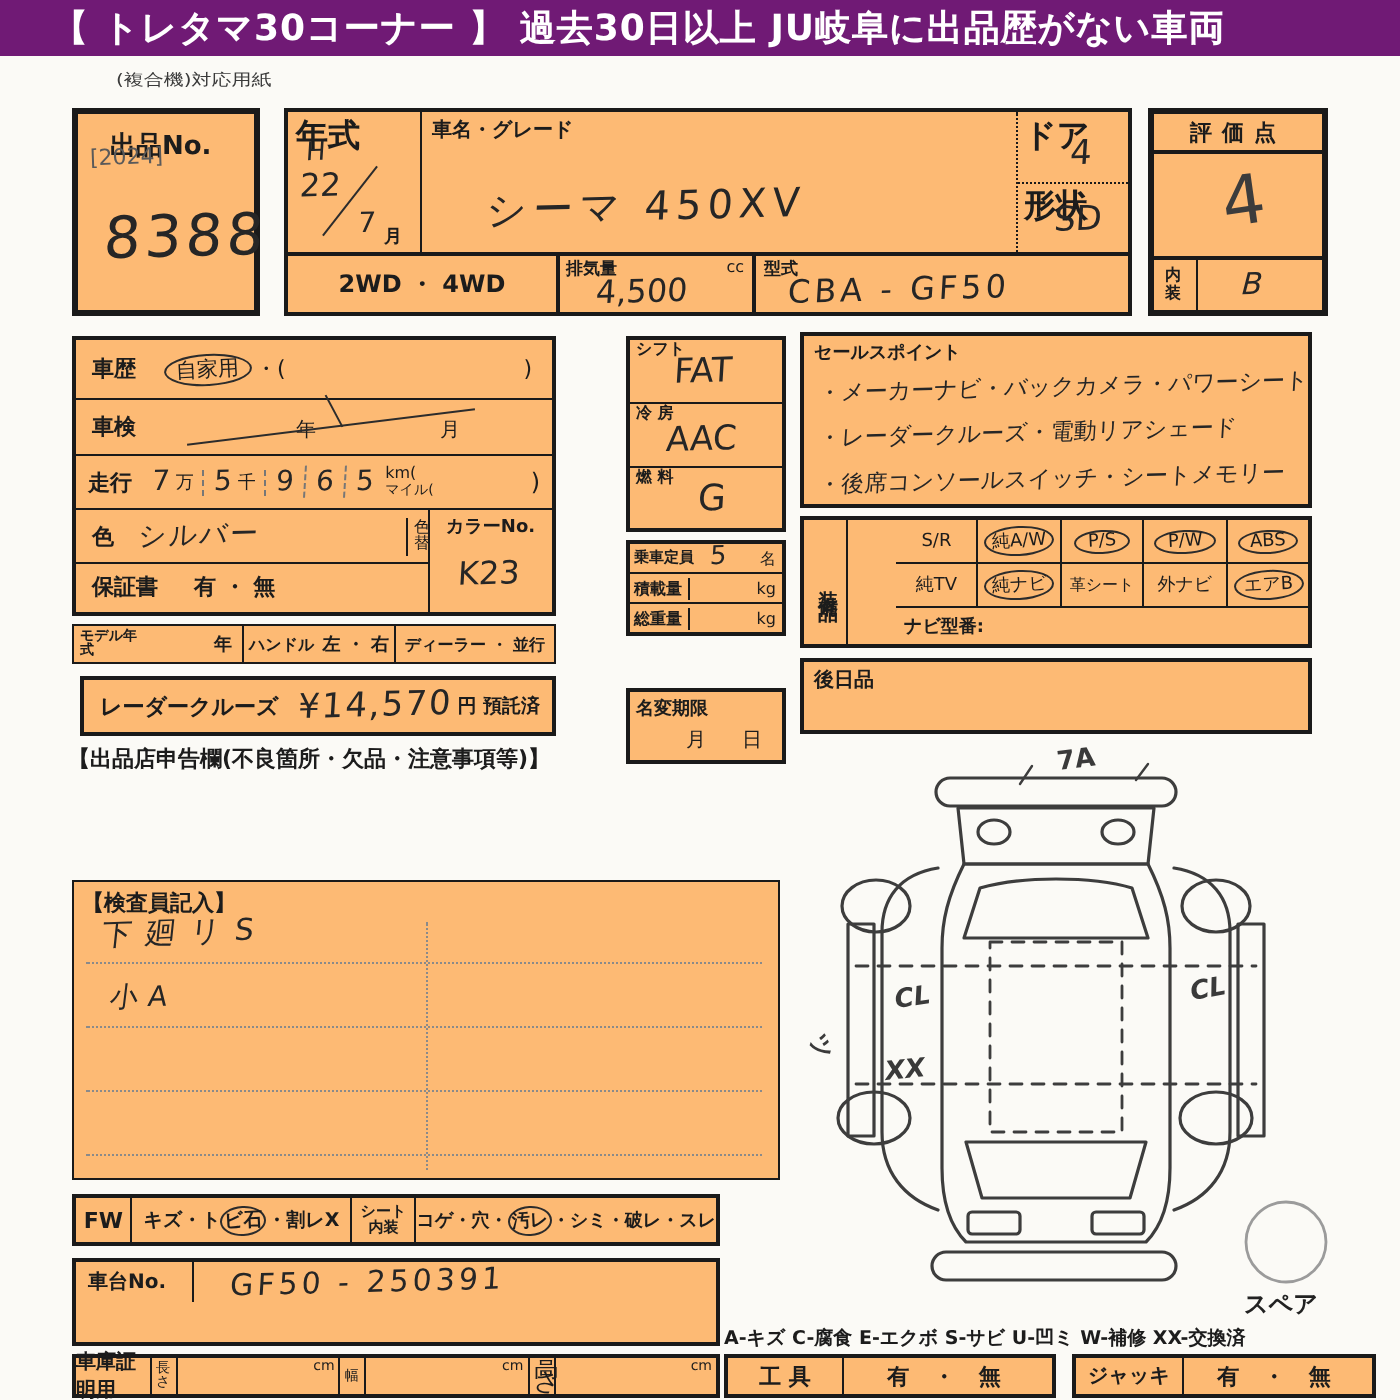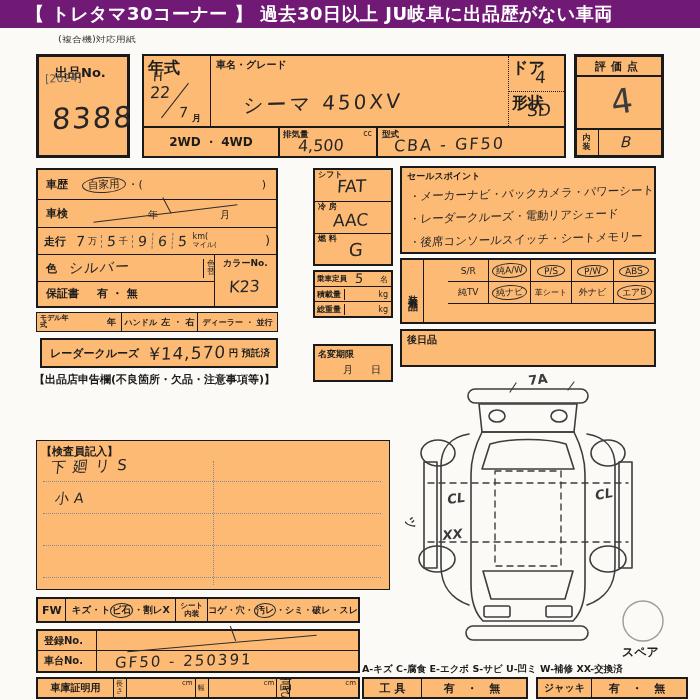--- a/index.html
+++ b/index.html
@@ -219,20 +219,23 @@
       <div class="eqcell">
           <span style="font-size:8px;">革シート</span>
         </div>
       <div class="eqcell">
           <span>外ナビ</span>
         </div>
       <div class="eqcell">
           <span class="circ" style="padding:0 4px;">エアB</span>
         </div>
     </div>
+    <div class="cell" style="height:17px;">
+      <span class="abs b" style="left:4px;top:3px;font-size:9px;">ナビ型番:</span>
+    </div>
   </div>
 </div>
 
 <div class="box" style="left:400px;top:329px;width:256px;height:38px;">
   <span class="abs b" style="left:5px;top:2px;font-size:10px;">後日品</span>
 </div>
 
 <div class="box" style="left:36px;top:312px;width:242px;height:20px;border-width:1.6px;display:flex;">
   <div class="cell" style="width:84px;display:flex;align-items:center;">
     <span class="b tinylbl" style="width:30px;font-size:7px;line-height:7.5px;margin-left:3px;">モデル年式</span>
@@ -332,37 +335,30 @@
     <span class="b tinylbl" style="width:26px;font-size:7.5px;text-align:center;">シート内装</span>
   </div>
   <div class="cell" style="flex:1;display:flex;align-items:center;justify-content:center;font-size:9px;font-weight:bold;white-space:nowrap;">
     <span>コゲ・穴・</span>
       <span class="circ" style="padding:0 1px;font-size:9px;">汚レ</span>
       <span>・シミ・破レ・スレ</span>
   </div>
 </div>
 
 <div class="box" style="left:36px;top:629px;width:324px;height:44px;">
-  <div class="row" style="height:20px;border-bottom:1.6px solid #1a1a1a;align-items:center;">
-    <span class="b" style="font-size:10px;margin-left:6px;width:52px;">登録No.</span>
-    <div class="cell" style="flex:1;height:100%;border-left:1.6px solid #1a1a1a;">
-      <div class="strike" style="left:30px;top:12px;width:190px;transform:rotate(-5deg);"></div>
-      <div class="strike" style="left:128px;top:2px;width:16px;transform:rotate(70deg);"></div>
-    </div>
-  </div>
   <div class="row" style="height:20px;align-items:center;">
     <span class="b" style="font-size:10px;margin-left:6px;width:52px;">車台No.</span>
     <div class="cell" style="flex:1;height:100%;border-left:1.6px solid #1a1a1a;">
       <span class="abs hw" style="left:18px;top:1px;font-size:15px;letter-spacing:2px;">GF50 - 250391</span>
     </div>
   </div>
 </div>
 
 <div class="box" style="left:36px;top:677px;width:324px;height:22px;display:flex;align-items:stretch;">
-  <div class="cell" style="width:76px;display:flex;align-items:center;justify-content:center;border-right:1.6px solid #1a1a1a;">
+  <div class="cell" style="width:38px;display:flex;align-items:center;justify-content:center;border-right:1.6px solid #1a1a1a;">
     <span class="b" style="font-size:10px;">車庫証明用</span>
   </div>
   <div class="cell" style="width:13px;border-right:1px solid #1a1a1a;display:flex;align-items:center;">
     <span class="tinylbl" style="width:8px;font-size:7px;line-height:7px;margin-left:2px;">長さ</span>
   </div>
   <div class="cell" style="flex:1;border-right:1.6px solid #1a1a1a;">
     <span class="abs" style="right:2px;top:0;font-size:7px;">cm</span>
   </div>
   <div class="cell" style="width:13px;border-right:1px solid #1a1a1a;display:flex;align-items:center;">
     <span class="tinylbl" style="width:8px;font-size:7px;line-height:7px;margin-left:2px;">幅</span>

